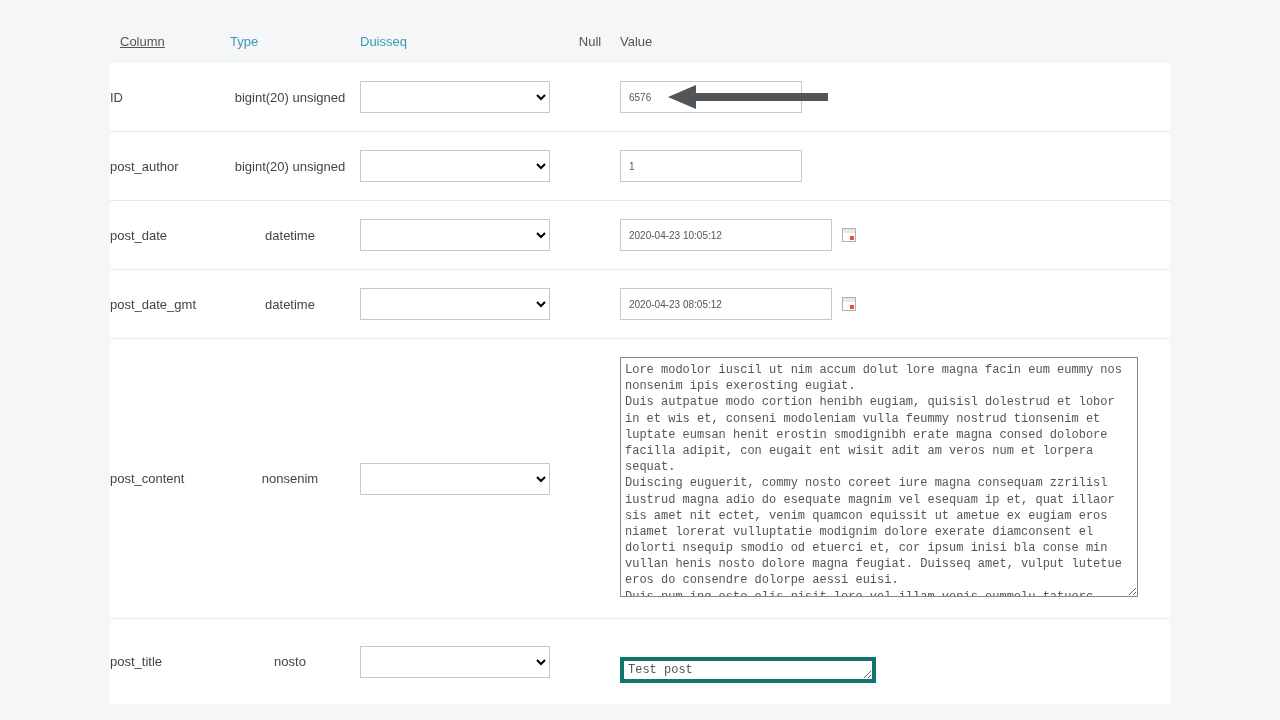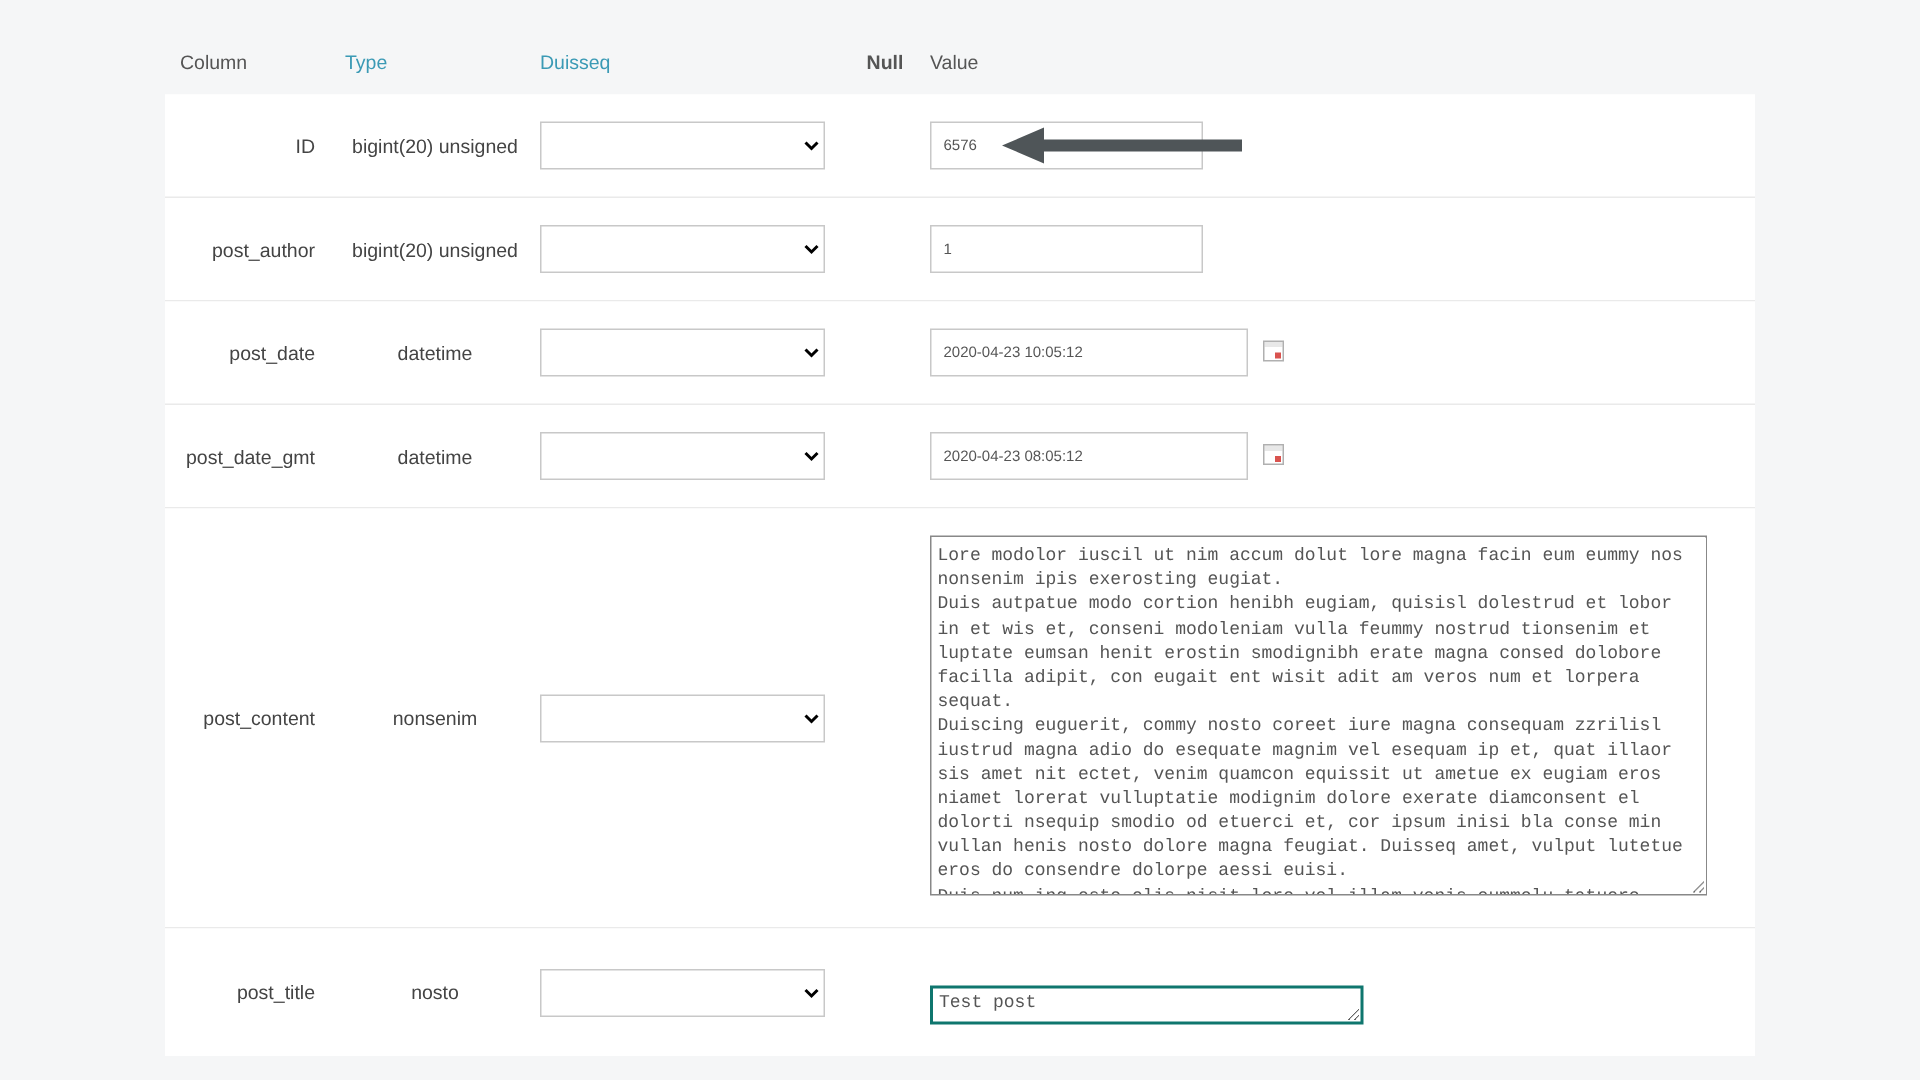--- a/index.html
+++ b/index.html
@@ -14,43 +14,43 @@
     width: 1060px;
     margin: 0 auto;
     background: #fff;
   }
   .header-row {
     display: flex;
     align-items: center;
     padding: 14px 0;
     background: #f5f6f7;
   }
-  .col-column { width: 120px; padding-left: 10px; }
+  .col-column { width: 120px; padding-left: 10px; text-decoration: underline; }
   .col-type { width: 120px; text-align: left; }
   .col-function { width: 210px; padding-left: 10px; }
-  .col-null { width: 60px; text-align: center; font-weight: bold; }
+  .col-null { width: 60px; text-align: center; }
   .col-value { flex: 1; padding-left: 0; }
 
   .header-row .col-column,
   .header-row .col-null,
   .header-row .col-value { color: #555; }
   .header-row .col-type,
   .header-row .col-function { color: #3b9ab5; }
 
   .data-row {
     display: flex;
     align-items: center;
     padding: 18px 0;
     border-bottom: 1px solid #eaeaea;
     background: #fff;
   }
   .data-row:last-child { border-bottom: none; }
   .data-row.tall { align-items: center; padding: 18px 0; }
 
-  .cell-column { width: 120px; text-align: right; padding-right: 20px; color: #444; }
+  .cell-column { width: 120px; text-align: left; padding-right: 20px; color: #444; }
   .cell-type { width: 120px; text-align: center; color: #444; }
   .cell-function { width: 210px; padding-left: 10px; }
   .cell-null { width: 60px; }
   .cell-value { flex: 1; position: relative; }
 
   select.func {
     width: 190px;
     height: 32px;
     border: 1px solid #c8c8c8;
     background: #fff;
@@ -91,23 +91,23 @@
     height: 240px;
     border: 1px solid #888;
     padding: 4px;
     font-family: "Courier New", monospace;
     font-size: 12px;
     color: #555;
     resize: both;
     line-height: 1.35;
   }
   textarea.smalltext {
-    width: 289px;
+    width: 256px;
     height: 26px;
-    border: 2px solid #0f766e;
+    border: 4px solid #0f766e;
     padding: 2px 4px;
     font-family: "Courier New", monospace;
     font-size: 12px;
     color: #555;
     resize: both;
     margin-top: 20px;
   }
 
   .arrow {
     position: absolute;

